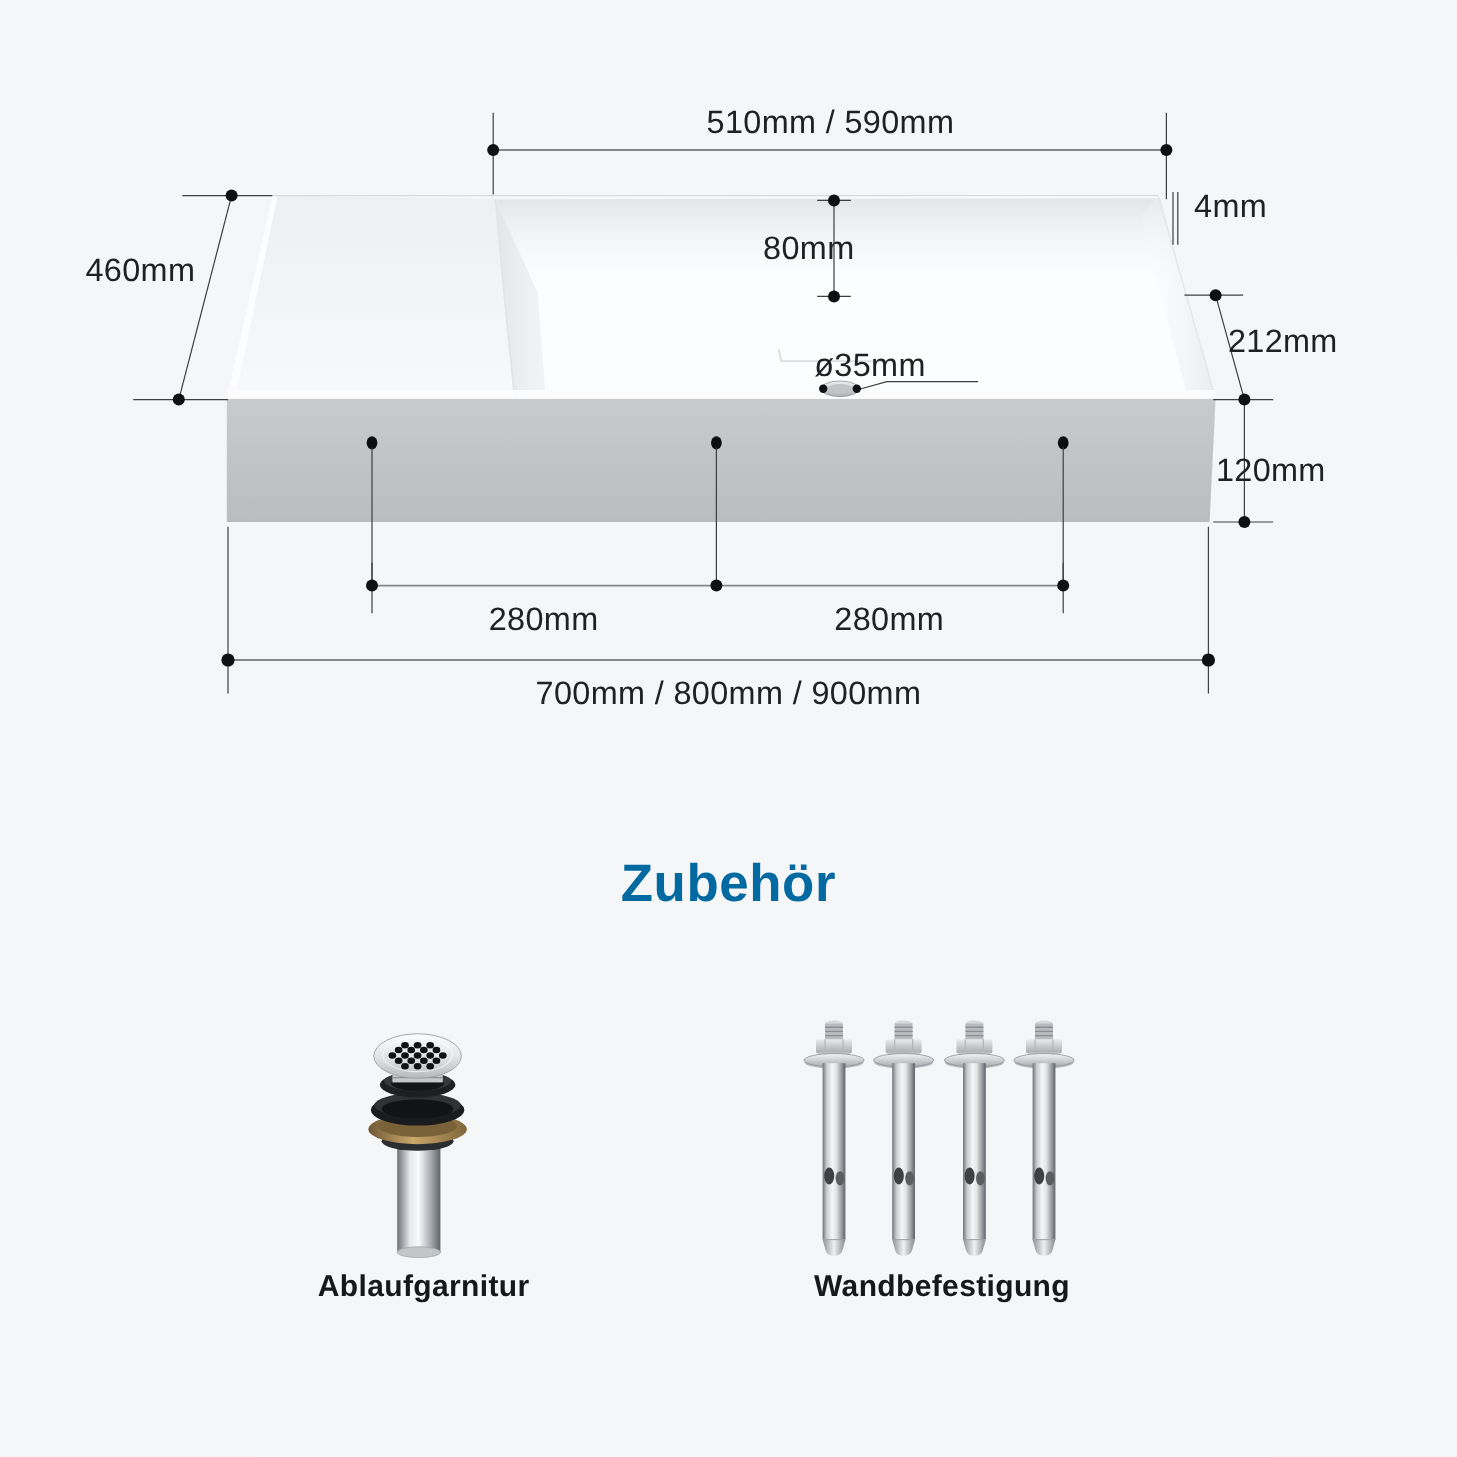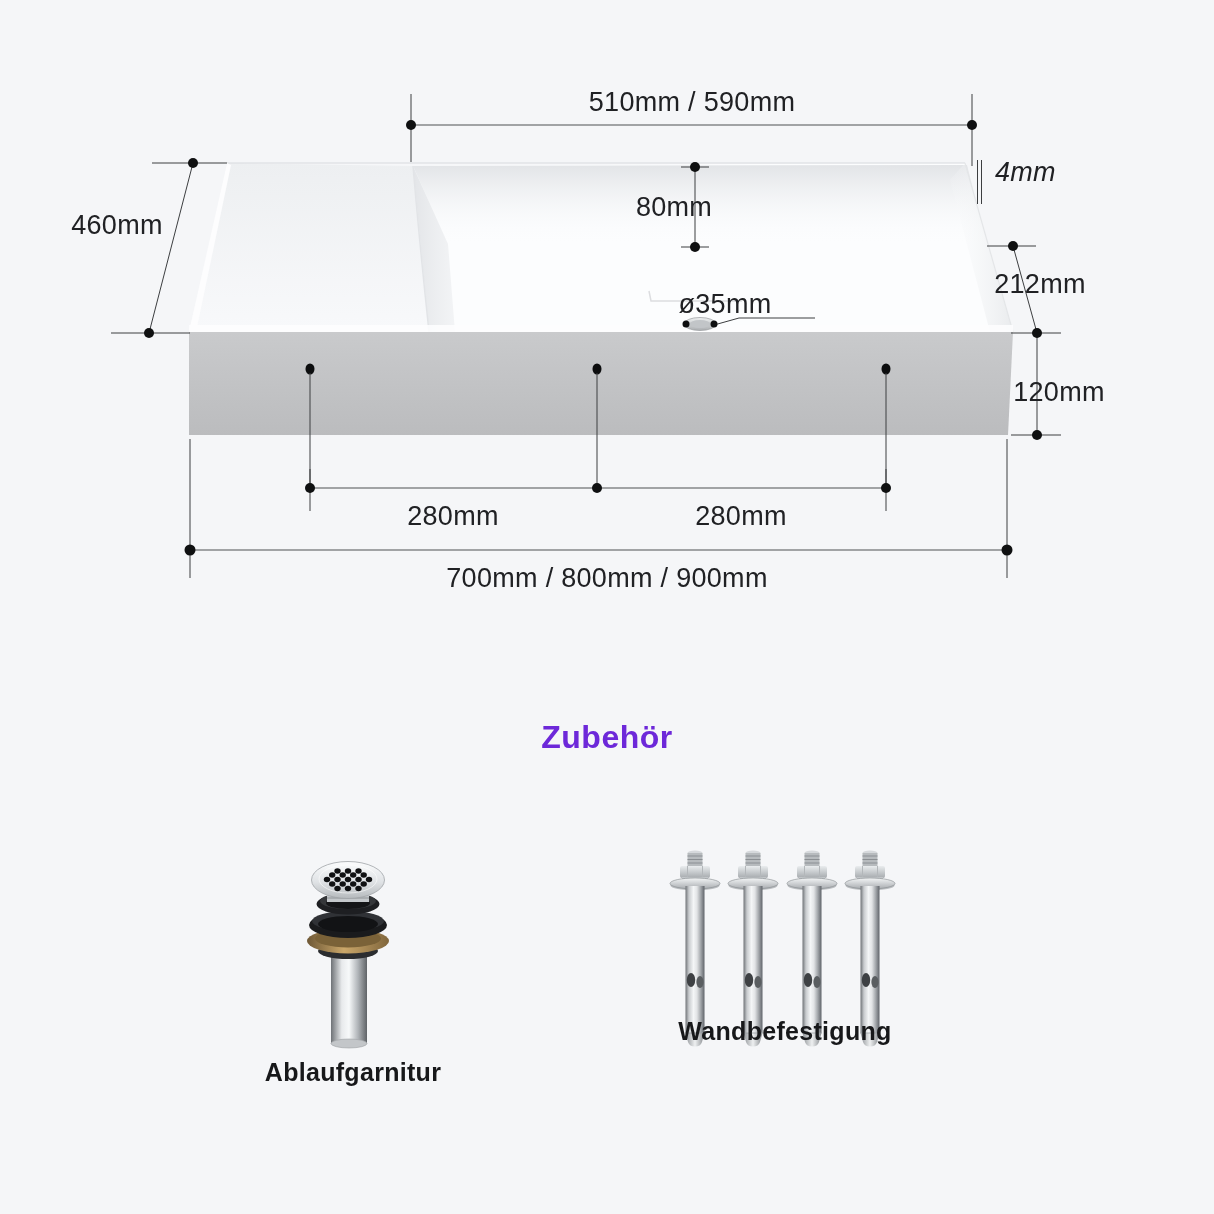--- a/index.html
+++ b/index.html
@@ -13,27 +13,27 @@
   .diagram-svg{position:absolute;left:0;top:0;width:1214px;height:1214px;}
   .dim-label{
     position:absolute;
     font-size:27px;
     line-height:32px;
     color:#202124;
     letter-spacing:.3px;
     white-space:nowrap;
     transform:translateX(-50%);
   }
-  .dim-label.left-anchored{transform:none;font-style:italic;}
+  .dim-label.left-anchored{transform:none;}
   .section-heading{
     position:absolute;
-    font-size:32px;
+    font-size:44px;
     line-height:52px;
     font-weight:700;
-    color:#6d28d9;
+    color:#0369a1;
     letter-spacing:.5px;
     white-space:nowrap;
     transform:translateX(-50%);
   }
   .accessory-label{
     position:absolute;
     font-size:25px;
     line-height:38px;
     font-weight:700;
     color:#17181a;
@@ -269,24 +269,24 @@
       <use href="#bolt" x="753" y="852"></use>
       <use href="#bolt" x="812" y="852"></use>
       <use href="#bolt" x="870" y="852"></use>
     </g>
   </svg>
 
   <div class="dim-label" style="left:692px;top:86px">510mm / 590mm</div>
   <div class="dim-label" style="left:674px;top:191px">80mm</div>
   <div class="dim-label left-anchored" style="left:995px;top:156px">4mm</div>
   <div class="dim-label" style="left:117px;top:209px">460mm</div>
-  <div class="dim-label" style="left:1040px;top:268px">212mm</div>
+  <div class="dim-label" style="left:1069px;top:268px">212mm</div>
   <div class="dim-label" style="left:1059px;top:376px">120mm</div>
   <div class="dim-label" style="left:725px;top:288px">ø35mm</div>
   <div class="dim-label" style="left:453px;top:500px">280mm</div>
   <div class="dim-label" style="left:741px;top:500px">280mm</div>
   <div class="dim-label" style="left:607px;top:562px">700mm / 800mm / 900mm</div>
 
   <div class="section-heading" style="left:607px;top:711px">Zubehör</div>
   <div class="accessory-label" style="left:353px;top:1053px">Ablaufgarnitur</div>
-  <div class="accessory-label" style="left:785px;top:1012px">Wandbefestigung</div>
+  <div class="accessory-label" style="left:785px;top:1053px">Wandbefestigung</div>
 
 </div>
 
 </body></html>

